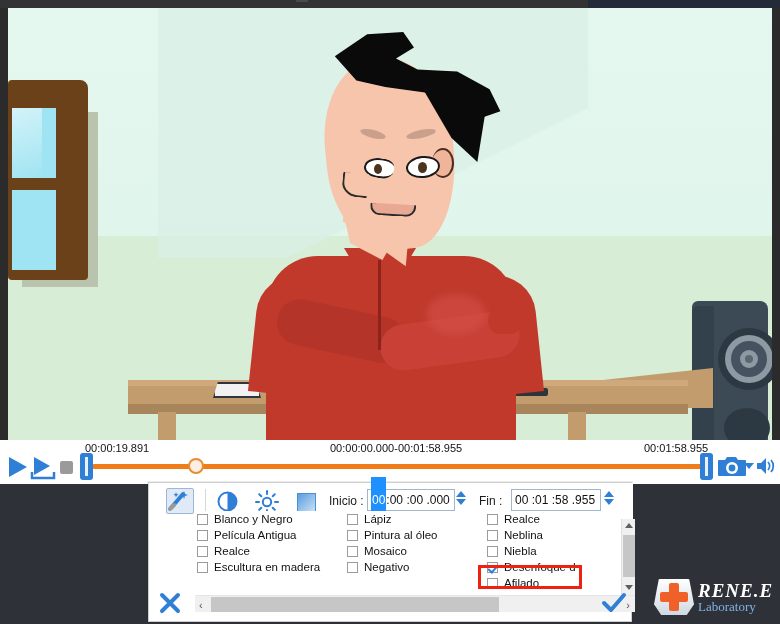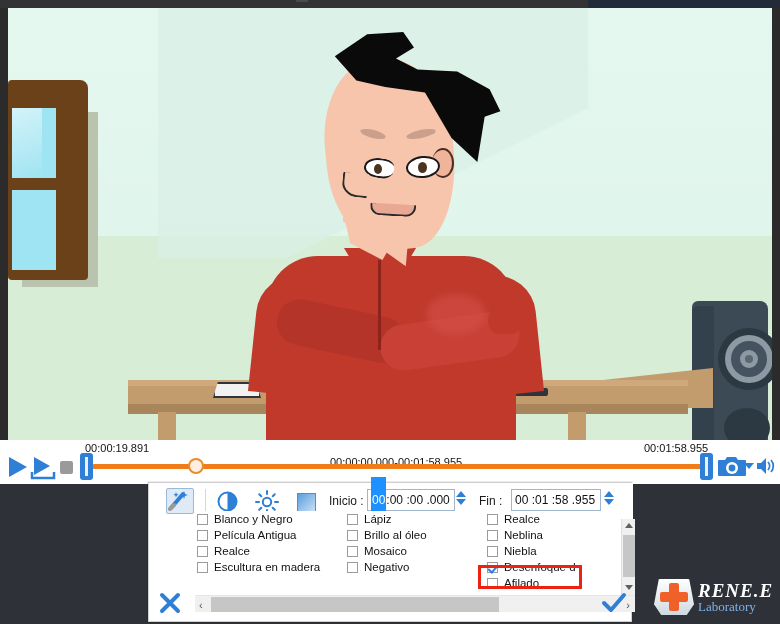--- a/index.html
+++ b/index.html
@@ -107,21 +107,21 @@
      clip-path:polygon(0 0, 100% 0, 72% 100%, 28% 100%); }
   .plc { position:absolute; left:370px; top:252px; width:3px; height:90px; background:#8c241c; }
   .shade1 { position:absolute; left:418px; top:286px; width:60px; height:40px; background:#d9534f; opacity:.5;
      border-radius:50%; filter:blur(3px); }
 
   
   .transport { position:absolute; left:0; top:440px; width:780px; height:44px; background:#ffffff; }
   .tl-labels { position:absolute; left:0; top:442px; width:780px; height:16px; }
   .tl-labels span { position:absolute; font-size:11px; color:#111; }
   .lbl-left   { left:85px; top:0; }
-  .lbl-center { left:330px; top:14px; }
+  .lbl-center { left:330px; top:0; }
   .lbl-right  { left:644px; top:0; }
 
   .btn-play { position:absolute; left:6px; top:456px; width:22px; height:22px; cursor:pointer; }
   .btn-playsel { position:absolute; left:30px; top:456px; width:26px; height:24px; cursor:pointer; }
   .btn-stop { position:absolute; left:60px; top:461px; width:13px; height:13px; background:#9a9a9a; border-radius:2px; cursor:pointer;}
 
   .track { position:absolute; left:92px; top:464px; width:610px; height:5px; background:#f07d1a; border-radius:2px;}
   .handle-l { position:absolute; left:80px; top:453px; width:13px; height:27px; background:#2f7fd6; border-radius:3px; cursor:pointer;}
   .handle-l i { position:absolute; left:5px; top:4px; width:3px; height:19px; background:#e8f1fa; display:block;}
   .handle-r { position:absolute; left:700px; top:453px; width:13px; height:27px; background:#2f7fd6; border-radius:3px; cursor:pointer;}
@@ -410,21 +410,21 @@
             <span>Escultura en madera</span>
           </div>
         </div>
       <div class="col col2">
           <div class="row">
             <span class="cb"></span>
             <span>Lápiz</span>
           </div>
           <div class="row">
             <span class="cb"></span>
-            <span>Brillo al óleo</span>
+            <span>Pintura al óleo</span>
           </div>
           <div class="row">
             <span class="cb"></span>
             <span>Mosaico</span>
           </div>
           <div class="row">
             <span class="cb"></span>
             <span>Negativo</span>
           </div>
         </div>

